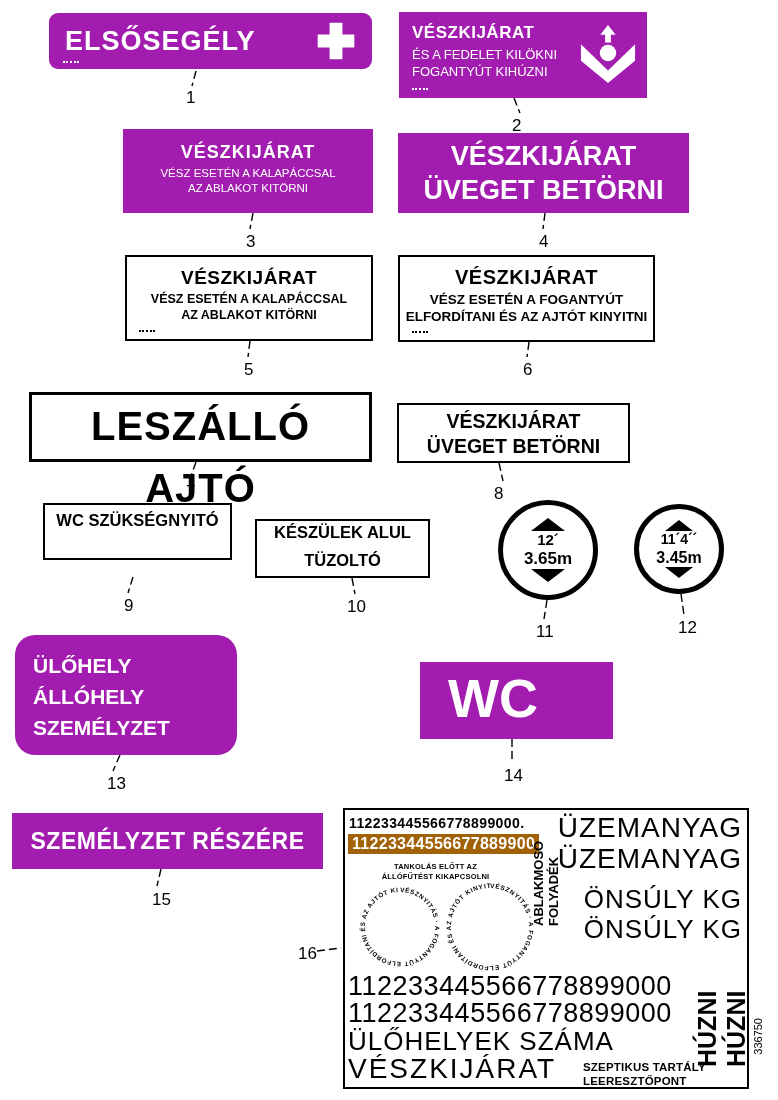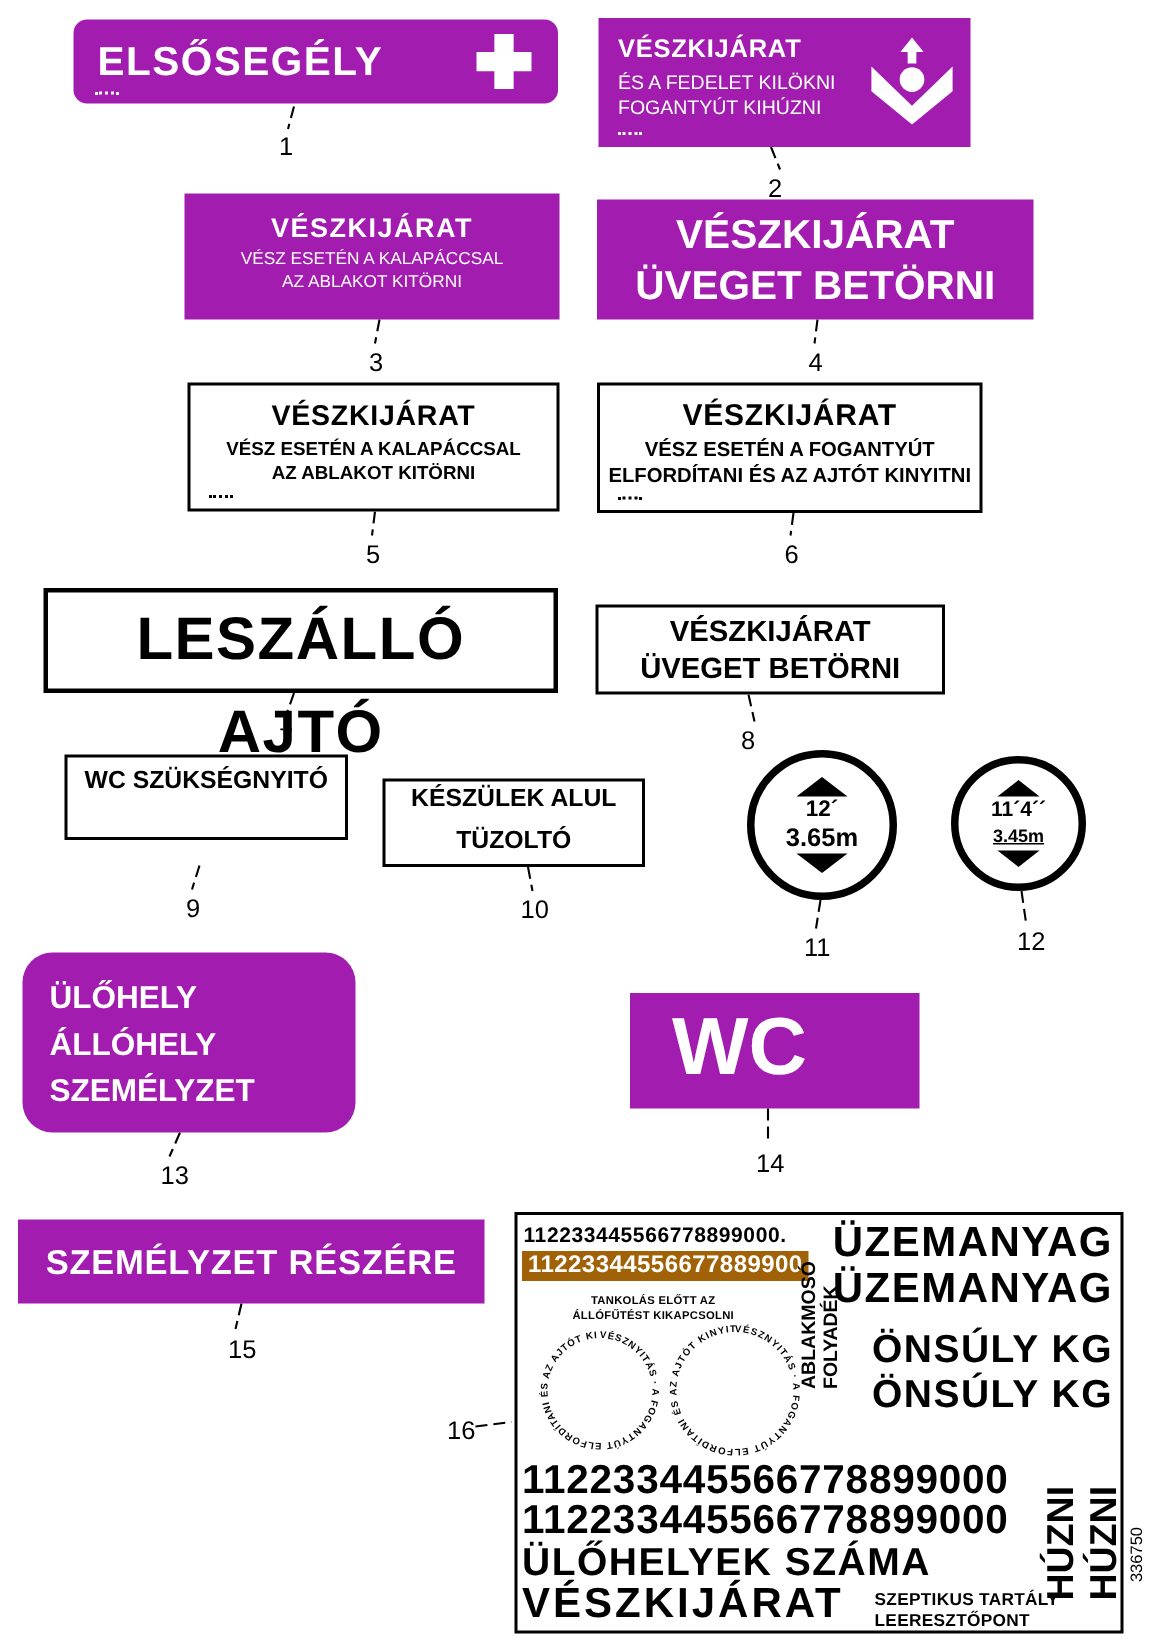--- a/index.html
+++ b/index.html
@@ -12,21 +12,21 @@
   .b{font-weight:bold;}
   .callout{position:absolute;font-size:17px;color:#000;}
   .fineprint-w{position:absolute;width:16px;border-top:2px dotted #fff;}
   .fineprint-b{position:absolute;width:16px;border-top:2px dotted #000;}
   .tri-up{width:0;height:0;border-left:17px solid transparent;border-right:17px solid transparent;border-bottom:13px solid #000;margin:0 auto;}
   .tri-down{width:0;height:0;border-left:17px solid transparent;border-right:17px solid transparent;border-top:13px solid #000;margin:0 auto;}
   .height-circle{position:absolute;border:5px solid #000;border-radius:50%;background:#fff;
                  display:flex;flex-direction:column;align-items:center;justify-content:center;box-sizing:border-box;}
   .vtext{writing-mode:vertical-rl;transform:rotate(180deg);font-weight:bold;white-space:nowrap;}
   #leader-lines{position:absolute;left:0;top:0;pointer-events:none;}
-  .sheet-big{position:absolute;font-weight:bold;white-space:nowrap;}
+  .sheet-big{position:absolute;font-weight:normal;white-space:nowrap;}
 </style>
 </head>
 <body>
 
 <div id="canvas">
 
   <svg id="leader-lines" width="778" height="1100">
     <g stroke="#000" stroke-width="1.4" stroke-dasharray="8 4">
       <line x1="196" y1="71" x2="192" y2="86"></line>
       <line x1="514" y1="98" x2="520" y2="113"></line>
@@ -128,21 +128,21 @@
     <div class="tri-up"></div>
     <div class="b" style="font-size:15px;line-height:18px;">12´</div>
     <div class="b" style="font-size:17px;line-height:20px;">3.65m</div>
     <div class="tri-down"></div>
   </div>
   <div class="callout" style="left:536px;top:622px;">11</div>
 
   <div class="height-circle" style="left:634px;top:504px;width:90px;height:90px;">
     <div class="tri-up" style="border-left-width:14px;border-right-width:14px;border-bottom-width:11px;"></div>
     <div class="b" style="font-size:14px;line-height:17px;">11´4´´</div>
-    <div class="b" style="font-size:12px;line-height:19px;text-decoration:underline;">3.45m</div>
+    <div class="b" style="font-size:16px;line-height:19px;">3.45m</div>
     <div class="tri-down" style="border-left-width:14px;border-right-width:14px;border-top-width:11px;"></div>
   </div>
   <div class="callout" style="left:678px;top:618px;">12</div>
 
   <div class="abs blk" style="left:15px;top:635px;width:222px;height:120px;border-radius:20px;">
     <div class="b" style="margin:15px 0 0 18px;font-size:21px;line-height:31px;">ÜLŐHELY</div>
     <div class="b" style="margin-left:18px;font-size:21px;line-height:31px;">ÁLLÓHELY</div>
     <div class="b" style="margin-left:18px;font-size:21px;line-height:31px;">SZEMÉLYZET</div>
   </div>
   <div class="callout" style="left:107px;top:774px;">13</div>

